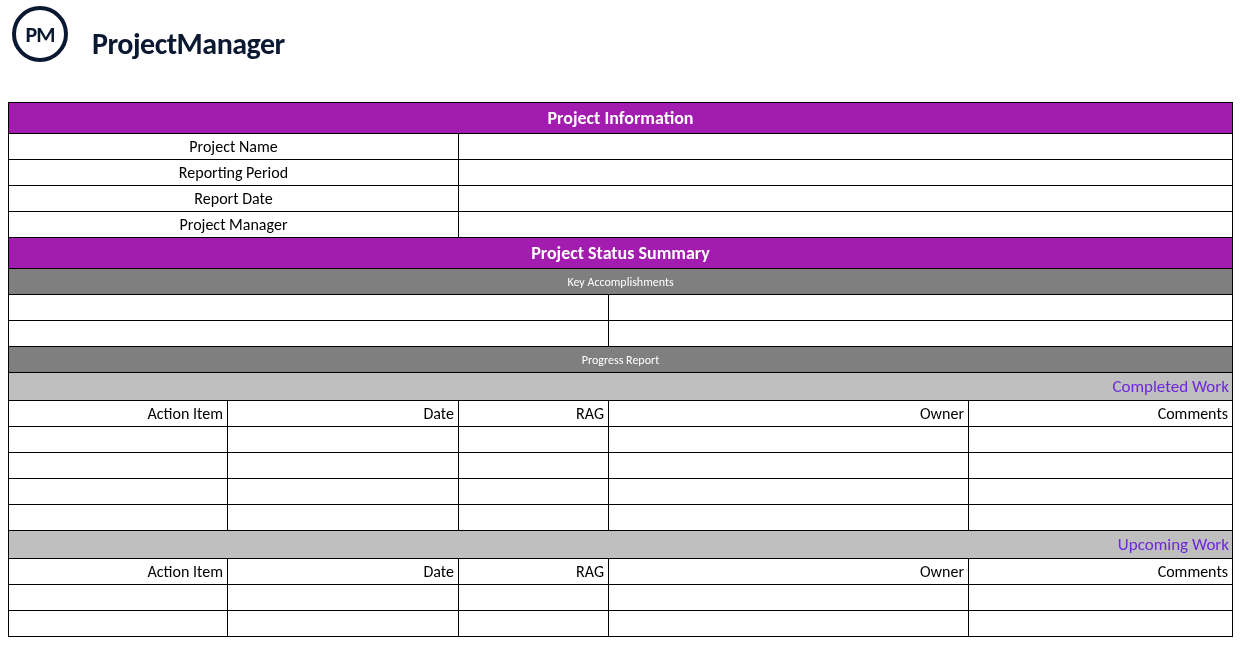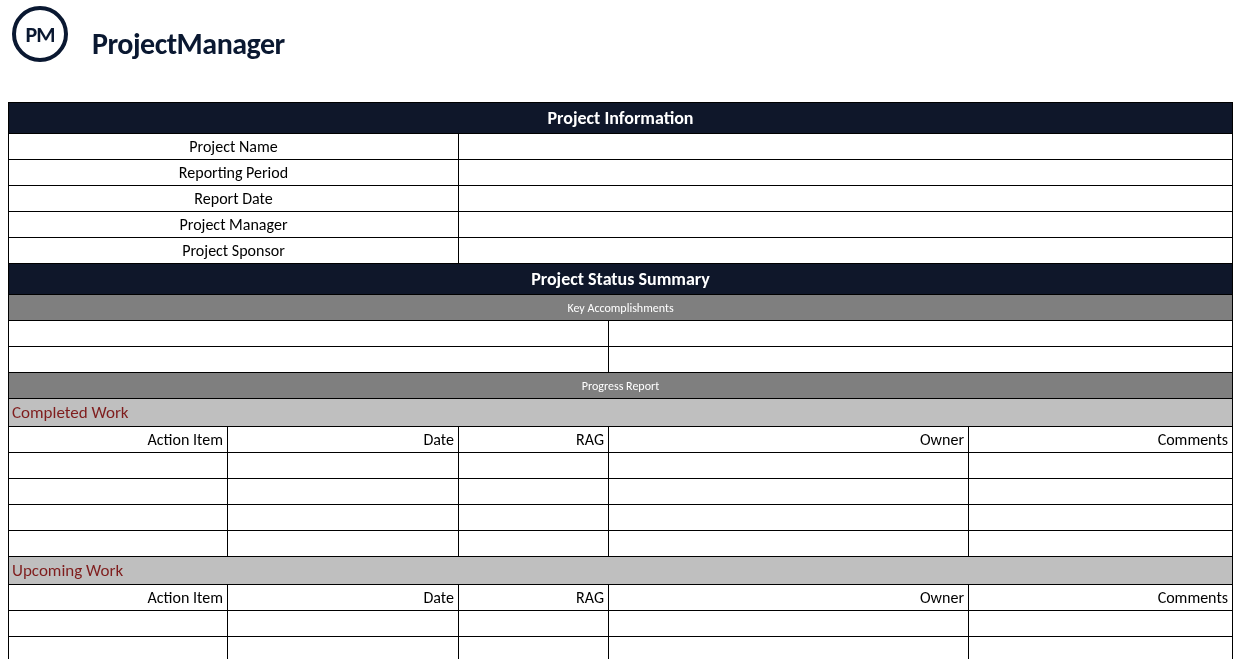--- a/index.html
+++ b/index.html
@@ -50,38 +50,38 @@
     width: 100%;
   }
   td, th {
     border: 1px solid #000;
     padding: 3px 4px;
     font-size: 16px;
     height: 26px;
     vertical-align: middle;
   }
   .bar-black {
-    background: #0f172a;
+    background: #a21caf;
     color: #fff;
     text-align: center;
     font-weight: 700;
     font-size: 18px;
     padding: 4px;
   }
   .bar-darkgray {
     background: #7f7f7f;
     color: #fff;
     text-align: center;
     font-size: 12px;
     padding: 3px;
   }
   .bar-lightgray {
     background: #bfbfbf;
-    color: #7f1d1d;
-    text-align: left;
+    color: #6d28d9;
+    text-align: right;
     font-size: 17px;
     padding: 3px;
   }
   .info-label {
     text-align: center;
     width: 450px;
   }
   .col-head {
     text-align: right;
     font-weight: 400;
@@ -117,24 +117,20 @@
     <td colspan="3"></td>
   </tr>
   <tr>
     <td class="info-label" colspan="2">Report Date</td>
     <td colspan="3"></td>
   </tr>
   <tr>
     <td class="info-label" colspan="2">Project Manager</td>
     <td colspan="3"></td>
   </tr>
-  <tr>
-    <td class="info-label" colspan="2">Project Sponsor</td>
-    <td colspan="3"></td>
-  </tr>
 
   <tr>
         <td class="bar-black" colspan="5">Project Status Summary</td>
       </tr>
   <tr>
         <td class="bar-darkgray" colspan="5">Key Accomplishments</td>
       </tr>
   <tr>
     <td colspan="3"></td>
     <td colspan="2"></td>

